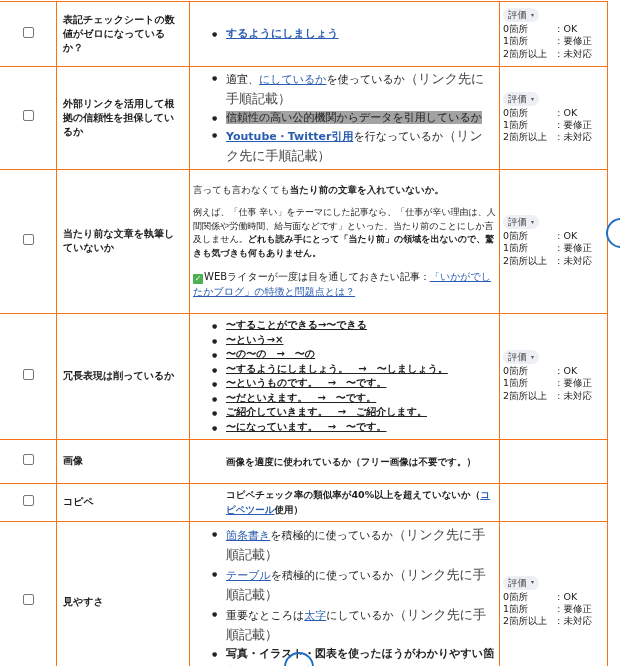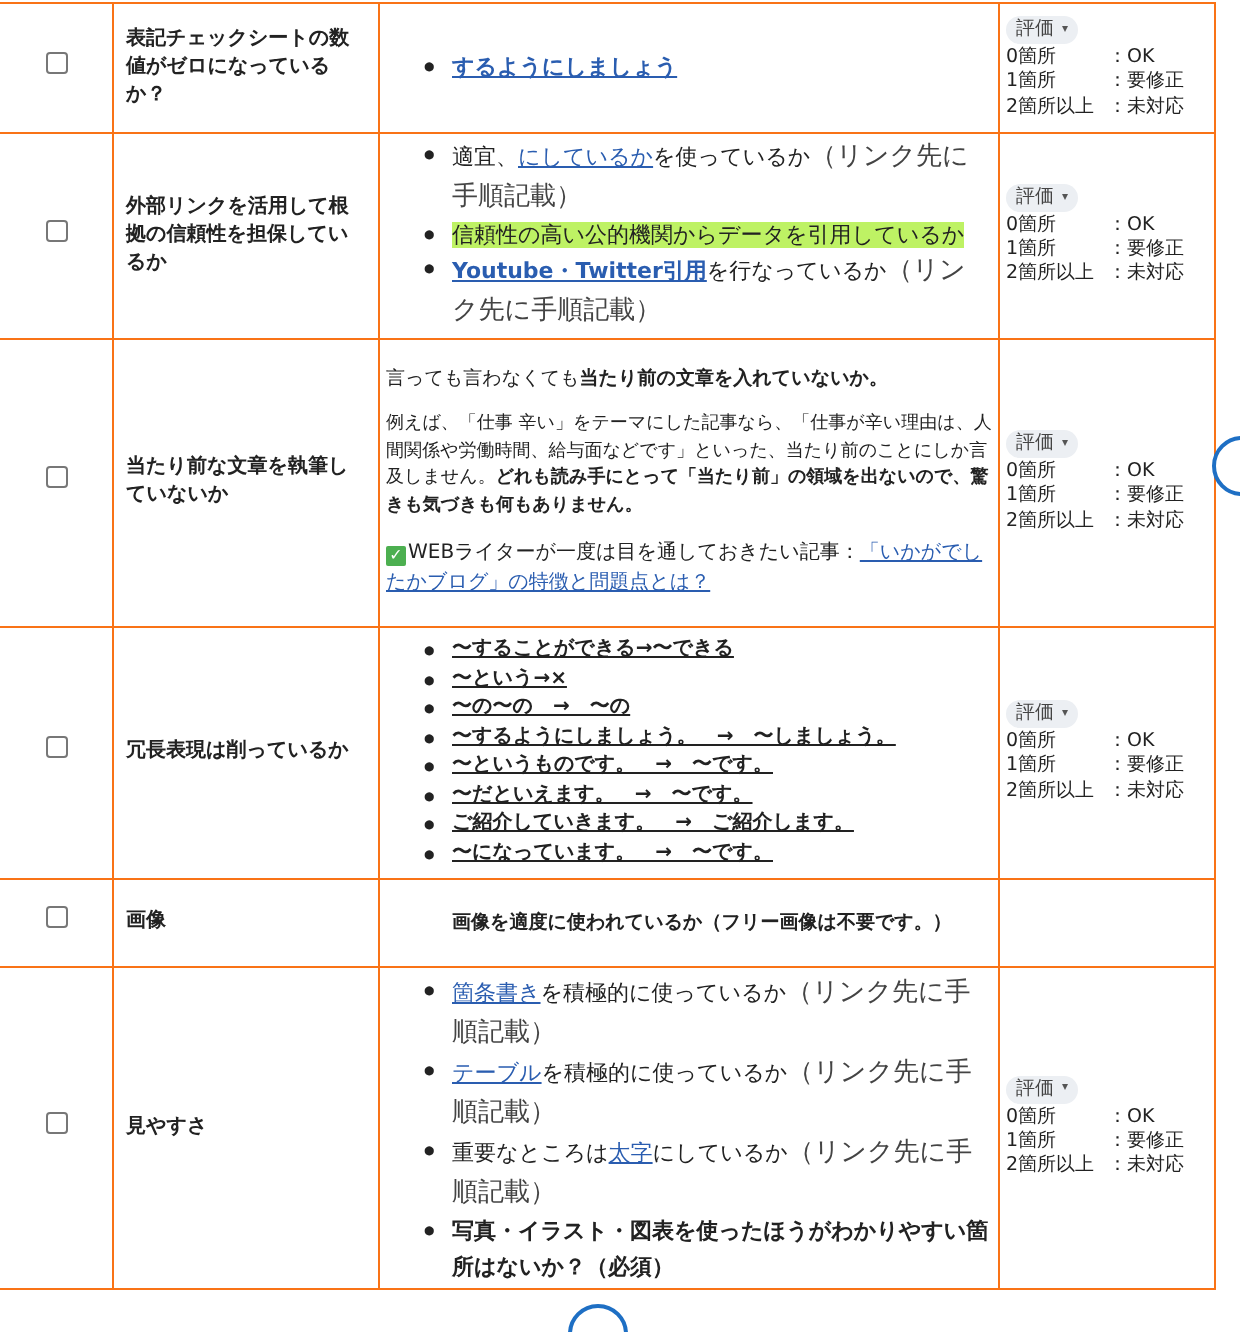--- a/index.html
+++ b/index.html
@@ -19,21 +19,21 @@
   td.item { font-weight: bold; font-size: 10.5px; padding: 0 6px; line-height: 1.45; }
   td.desc { padding: 2px 4px; }
   ul.bul { list-style: none; padding-left: 18px; }
   ul.bul li { position: relative; padding-left: 14px; font-size: 11px; line-height: 1.55; }
   ul.bul li::before { content: "●"; position: absolute; left: 0; top: 0; font-size: 6px; line-height: 17px; color: #222; }
   ul.bul.tight li { font-size: 10px; line-height: 1.45; font-weight: bold; text-decoration: underline; }
   ul.bul.tight li::before { line-height: 15px; }
   .small { font-size: 13px; color: #444; font-weight: normal; }
   a.lnk { color: #2a5db0; text-decoration: underline; }
   .b { font-weight: bold; }
-  .hl { background: #bef264; }
+  .hl { background: #a3a3a3; }
   .p { font-size: 9px; line-height: 1.5; }
   .p.lead { font-size: 9.5px; margin-bottom: 9px; }
   .p.mid { margin-bottom: 9px; }
   .p.bold10 { font-size: 9.5px; font-weight: bold; line-height: 1.6; padding-left: 32px; }
   .check-icon { display: inline-block; width: 10px; height: 10px; background: #4caf50; color: #fff; font-size: 8px; line-height: 10px; text-align: center; border-radius: 1px; vertical-align: -1px; margin-right: 1px; font-weight: bold; }
   td.eval { padding: 2px 3px; }
   .chip { display: inline-flex; align-items: center; background: #eceff3; border-radius: 9px; padding: 0 5px; font-size: 9.5px; color: #444; height: 14px; margin-bottom: 1px; }
   .chip .dd { font-size: 6px; margin-left: 4px; color: #555; }
   .erow { display: flex; font-size: 9.5px; line-height: 1.3; color: #222; }
   .erow .k { width: 51px; } 
@@ -174,20 +174,28 @@
 
   <tr style="height:44px">
     <td class="chk"><span class="box"></span></td>
     <td class="item">画像</td>
     <td class="desc">
           <div class="p bold10">画像を適度に使われているか（フリー画像は不要です。）</div>
         </td>
     <td class="eval"></td>
   </tr>
 
+  <tr style="height:38px">
+    <td class="chk"><span class="box"></span></td>
+    <td class="item">コピペ</td>
+    <td class="desc">
+          <div class="p bold10"><span>コピペチェック率の類似率が40%以上を超えていないか（</span><a class="lnk">コピペツール</a><span>使用）</span></div>
+        </td>
+    <td class="eval"></td>
+  </tr>
 
 
   <tr style="height:125px">
     <td class="chk"><span class="box"></span></td>
     <td class="item">見やすさ</td>
     <td class="desc" style="vertical-align:top; padding-top:3px;">
       <ul class="bul">
         <li><a class="lnk">箇条書き</a><span>を積極的に使っているか</span><span class="small">（リンク先に手順記載）</span></li>
         <li><a class="lnk">テーブル</a><span>を積極的に使っているか</span><span class="small">（リンク先に手順記載）</span></li>
         <li><span>重要なところは</span><a class="lnk">太字</a><span>にしているか</span><span class="small">（リンク先に手順記載）</span></li>

